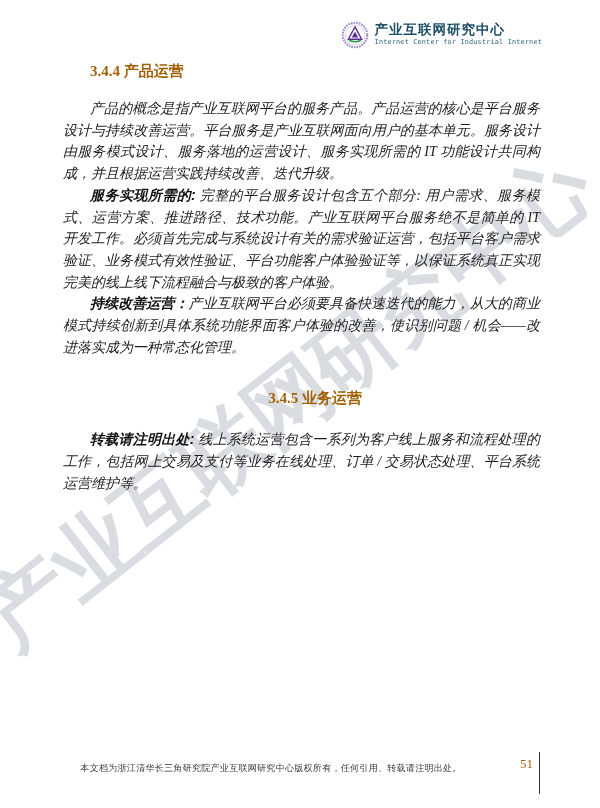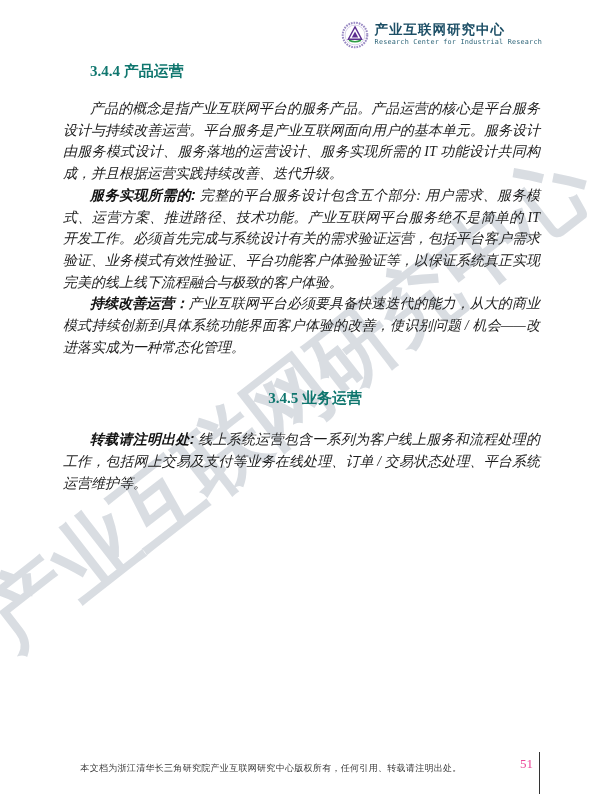--- a/index.html
+++ b/index.html
@@ -46,21 +46,21 @@
     font-family:"DejaVu Sans Mono","Liberation Mono",monospace;
     font-size:6.8px; line-height:9px; color:#2d6478; letter-spacing:0.2px;
   }
   
   .content {
     position:absolute; left:63px; top:61px; width:477px; z-index:1;
   }
   .sec-heading {
     font-family:"Liberation Serif","DejaVu Sans",sans-serif;
     font-weight:700; font-size:15px; line-height:20px;
-    margin:0 0 17px 27px; color:#0f766e;
+    margin:0 0 17px 27px; color:#a16207;
   }
   .sec-heading.second { margin-top:30px; margin-bottom:21px;text-align:center; }
   .content p {
     font-size:14px; line-height:21.7px;
     text-align:justify; text-indent:27px;
     color:#1c1c1c;
     font-style:italic;
   }
   .lead {
     font-weight:700;
@@ -69,21 +69,21 @@
   }
   
   .footer { position:absolute; left:8px; bottom:0; width:100%; height:60px; z-index:2; }
   .copyright {
     position:absolute; left:63px; width:400px; top:14px;
     font-size:9px; color:#3a3a3a; text-align:center; line-height:12px;
     letter-spacing:0.3px;
   }
   .page-number {
     position:absolute; right:75px; top:8px;
-    font-size:13px; color:#ec4899; font-family:"Liberation Serif",serif;
+    font-size:13px; color:#a16207; font-family:"Liberation Serif",serif;
   }
   .page-number-divider {
     position:absolute; right:68px; top:4px;
     width:1.5px; height:42px; background:#333;
   }
 </style>
 </head>
 <body>
 
 <div class="page">
@@ -93,21 +93,21 @@
   <div class="header">
     <svg class="logo-icon" viewBox="0 0 40 40">
       <circle cx="20" cy="20" r="17.5" fill="#ffffff" stroke="#9b8cc4" stroke-width="3" stroke-dasharray="2.4 1.4"></circle>
       <circle cx="20" cy="20" r="14.2" fill="#ffffff" stroke="#b9aed6" stroke-width="0.8"></circle>
       <path d="M20 8.5 L29.5 26 H10.5 Z" fill="none" stroke="#5c2d91" stroke-width="2"></path>
       <path d="M20 15 L24.6 23.4 H15.4 Z" fill="#5c2d91"></path>
       <path d="M11.5 27.5 Q20 31.8 28.5 27.5" stroke="#2e9e44" stroke-width="2.4" fill="none"></path>
     </svg>
     <div class="logo-textwrap">
       <div class="logo-title">产业互联网研究中心</div>
-      <div class="logo-subtitle">Research Center for Industrial Research</div>
+      <div class="logo-subtitle">Internet Center for Industrial Internet</div>
     </div>
   </div>
 
   <div class="content">
 
     <h3 class="sec-heading">3.4.4 产品运营</h3>
 
     <p>
       <span>产品的概念是指产业互联网平台的服务产品。产品运营的核心是平台服务设计与持续改善运营。平台服务是产业互联网面向用户的基本单元。服务设计由服务模式设计、服务落地的运营设计、服务实现所需的 IT 功能设计共同构成，并且根据运营实践持续改善、迭代升级。</span>
     </p>

